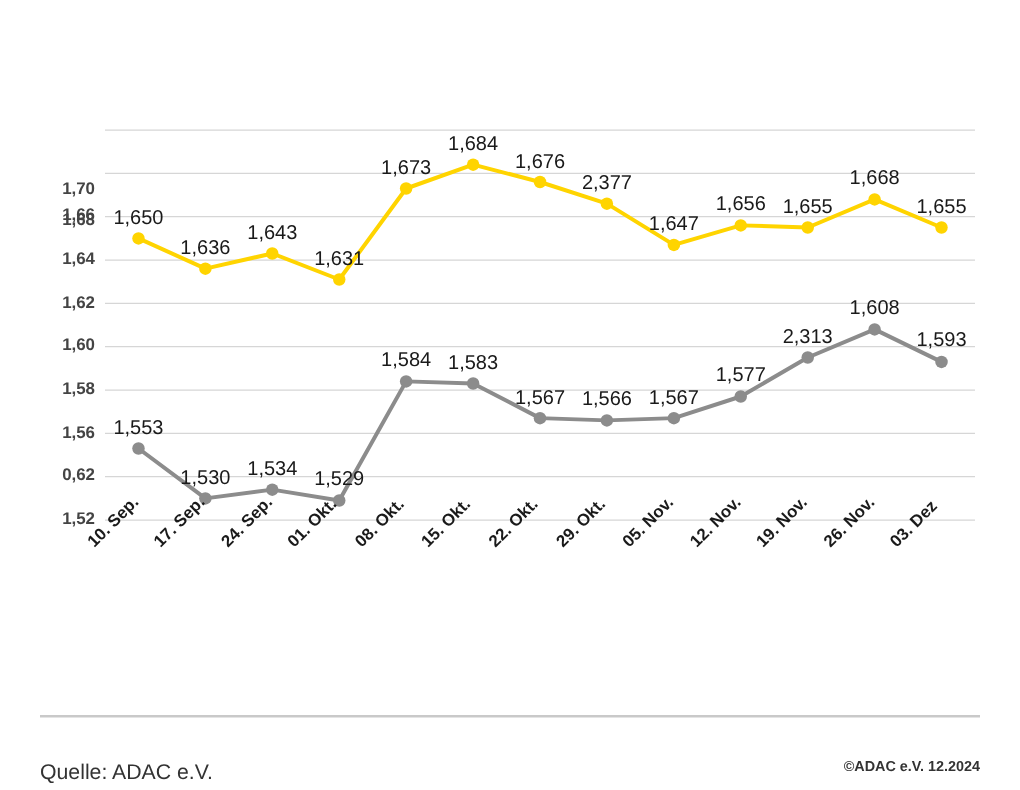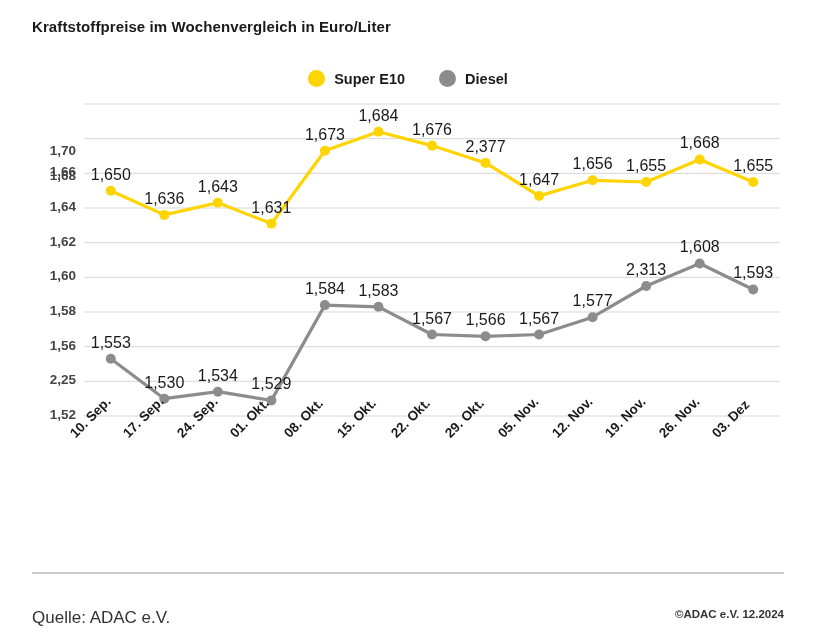--- a/index.html
+++ b/index.html
@@ -98,32 +98,21 @@
     font-size: 11.5px;
     font-weight: bold;
     color: #333;
   }
 </style>
 </head>
 <body>
 
 <div id="root">
 
-  <div id="title">Kraftstoffpreise im Wochenvergleich in Euro/Liter</div>
-
-  <div id="legend">
-    <div class="legend-item">
-      <span class="legend-dot" style="background:#FFD400"></span>
-      <span class="legend-label">Super E10</span>
-    </div>
-    <div class="legend-item">
-      <span class="legend-dot" style="background:#8C8C8C"></span>
-      <span class="legend-label">Diesel</span>
-    </div>
-  </div>
+
 
   <div id="plot">
     <svg id="chart-svg" width="752" height="378">
         <line x1="52" x2="748" y1="318" y2="318" stroke="#d6d6d6" stroke-width="1"></line>
         <line x1="52" x2="748" y1="283.33333333333326" y2="283.33333333333326" stroke="#d6d6d6" stroke-width="1"></line>
         <line x1="52" x2="748" y1="248.6666666666666" y2="248.6666666666666" stroke="#d6d6d6" stroke-width="1"></line>
         <line x1="52" x2="748" y1="213.99999999999986" y2="213.99999999999986" stroke="#d6d6d6" stroke-width="1"></line>
         <line x1="52" x2="748" y1="179.33333333333317" y2="179.33333333333317" stroke="#d6d6d6" stroke-width="1"></line>
         <line x1="52" x2="748" y1="144.66666666666643" y2="144.66666666666643" stroke="#d6d6d6" stroke-width="1"></line>
         <line x1="52" x2="748" y1="110.00000000000013" y2="110.00000000000013" stroke="#d6d6d6" stroke-width="1"></line>
@@ -153,21 +142,21 @@
         <circle cx="346.5" cy="208.8" r="5" fill="#8C8C8C"></circle>
         <circle cx="400.0" cy="236.5" r="5" fill="#8C8C8C"></circle>
         <circle cx="453.5" cy="238.3" r="5" fill="#8C8C8C"></circle>
         <circle cx="507.1" cy="236.5" r="5" fill="#8C8C8C"></circle>
         <circle cx="560.6" cy="219.2" r="5" fill="#8C8C8C"></circle>
         <circle cx="614.2" cy="188.0" r="5" fill="#8C8C8C"></circle>
         <circle cx="667.7" cy="165.5" r="5" fill="#8C8C8C"></circle>
         <circle cx="721.2" cy="191.5" r="5" fill="#8C8C8C"></circle>
       </svg>
   <div class="ytick" style="left: 0px; top: 309px;">1,52</div>
-      <div class="ytick" style="left: 0px; top: 274.333px;">2,25</div>
+      <div class="ytick" style="left: 0px; top: 274.333px;">0,62</div>
       <div class="ytick" style="left: 0px; top: 239.667px;">1,56</div>
       <div class="ytick" style="left: 0px; top: 205px;">1,58</div>
       <div class="ytick" style="left: 0px; top: 170.333px;">1,60</div>
       <div class="ytick" style="left: 0px; top: 135.667px;">1,62</div>
       <div class="ytick" style="left: 0px; top: 101px;">1,64</div>
       <div class="ytick" style="left: 0px; top: 66.3333px;">1,66</div>
       <div class="ytick" style="left: 0px; top: 31.6667px; margin-top: 38px;">1,68</div>
       <div class="ytick" style="left: 0px; top: -3px; margin-top: 48px;">1,70</div>
       <div class="dlabel" style="left: 78.7692px; top: 67.6667px;">1,650</div>
       <div class="dlabel" style="left: 132.308px; top: 91.9333px;">1,636</div>

